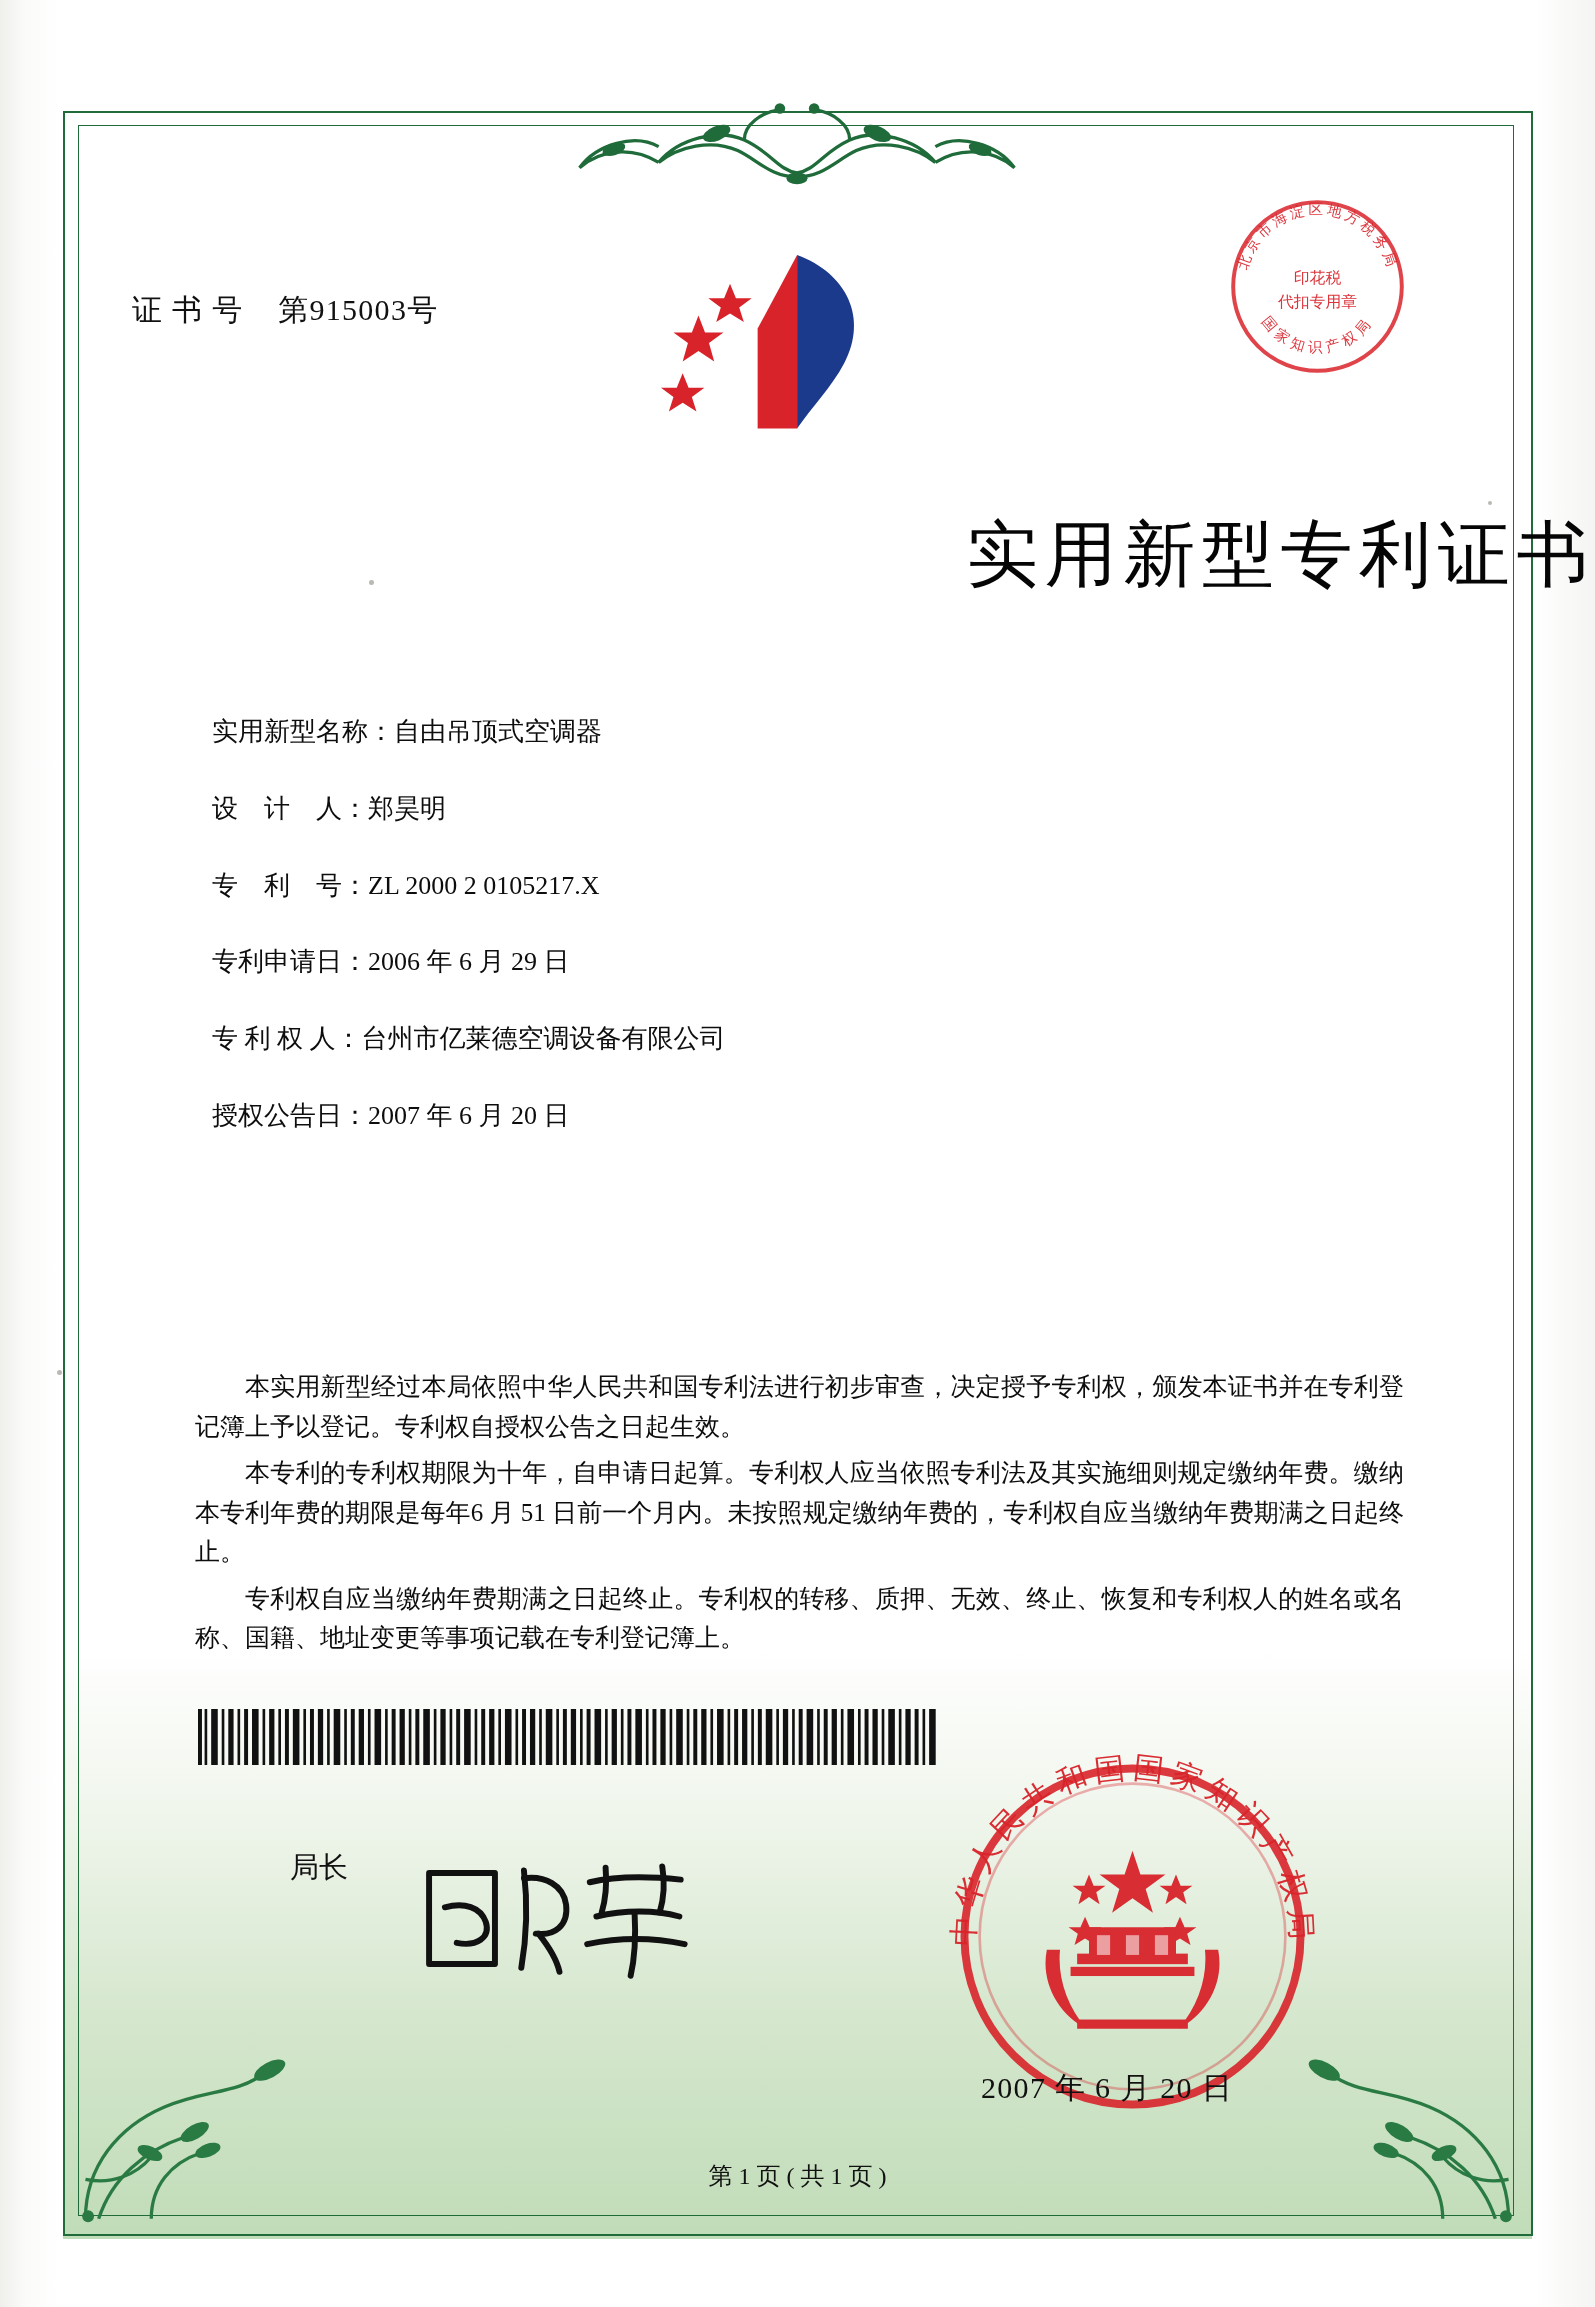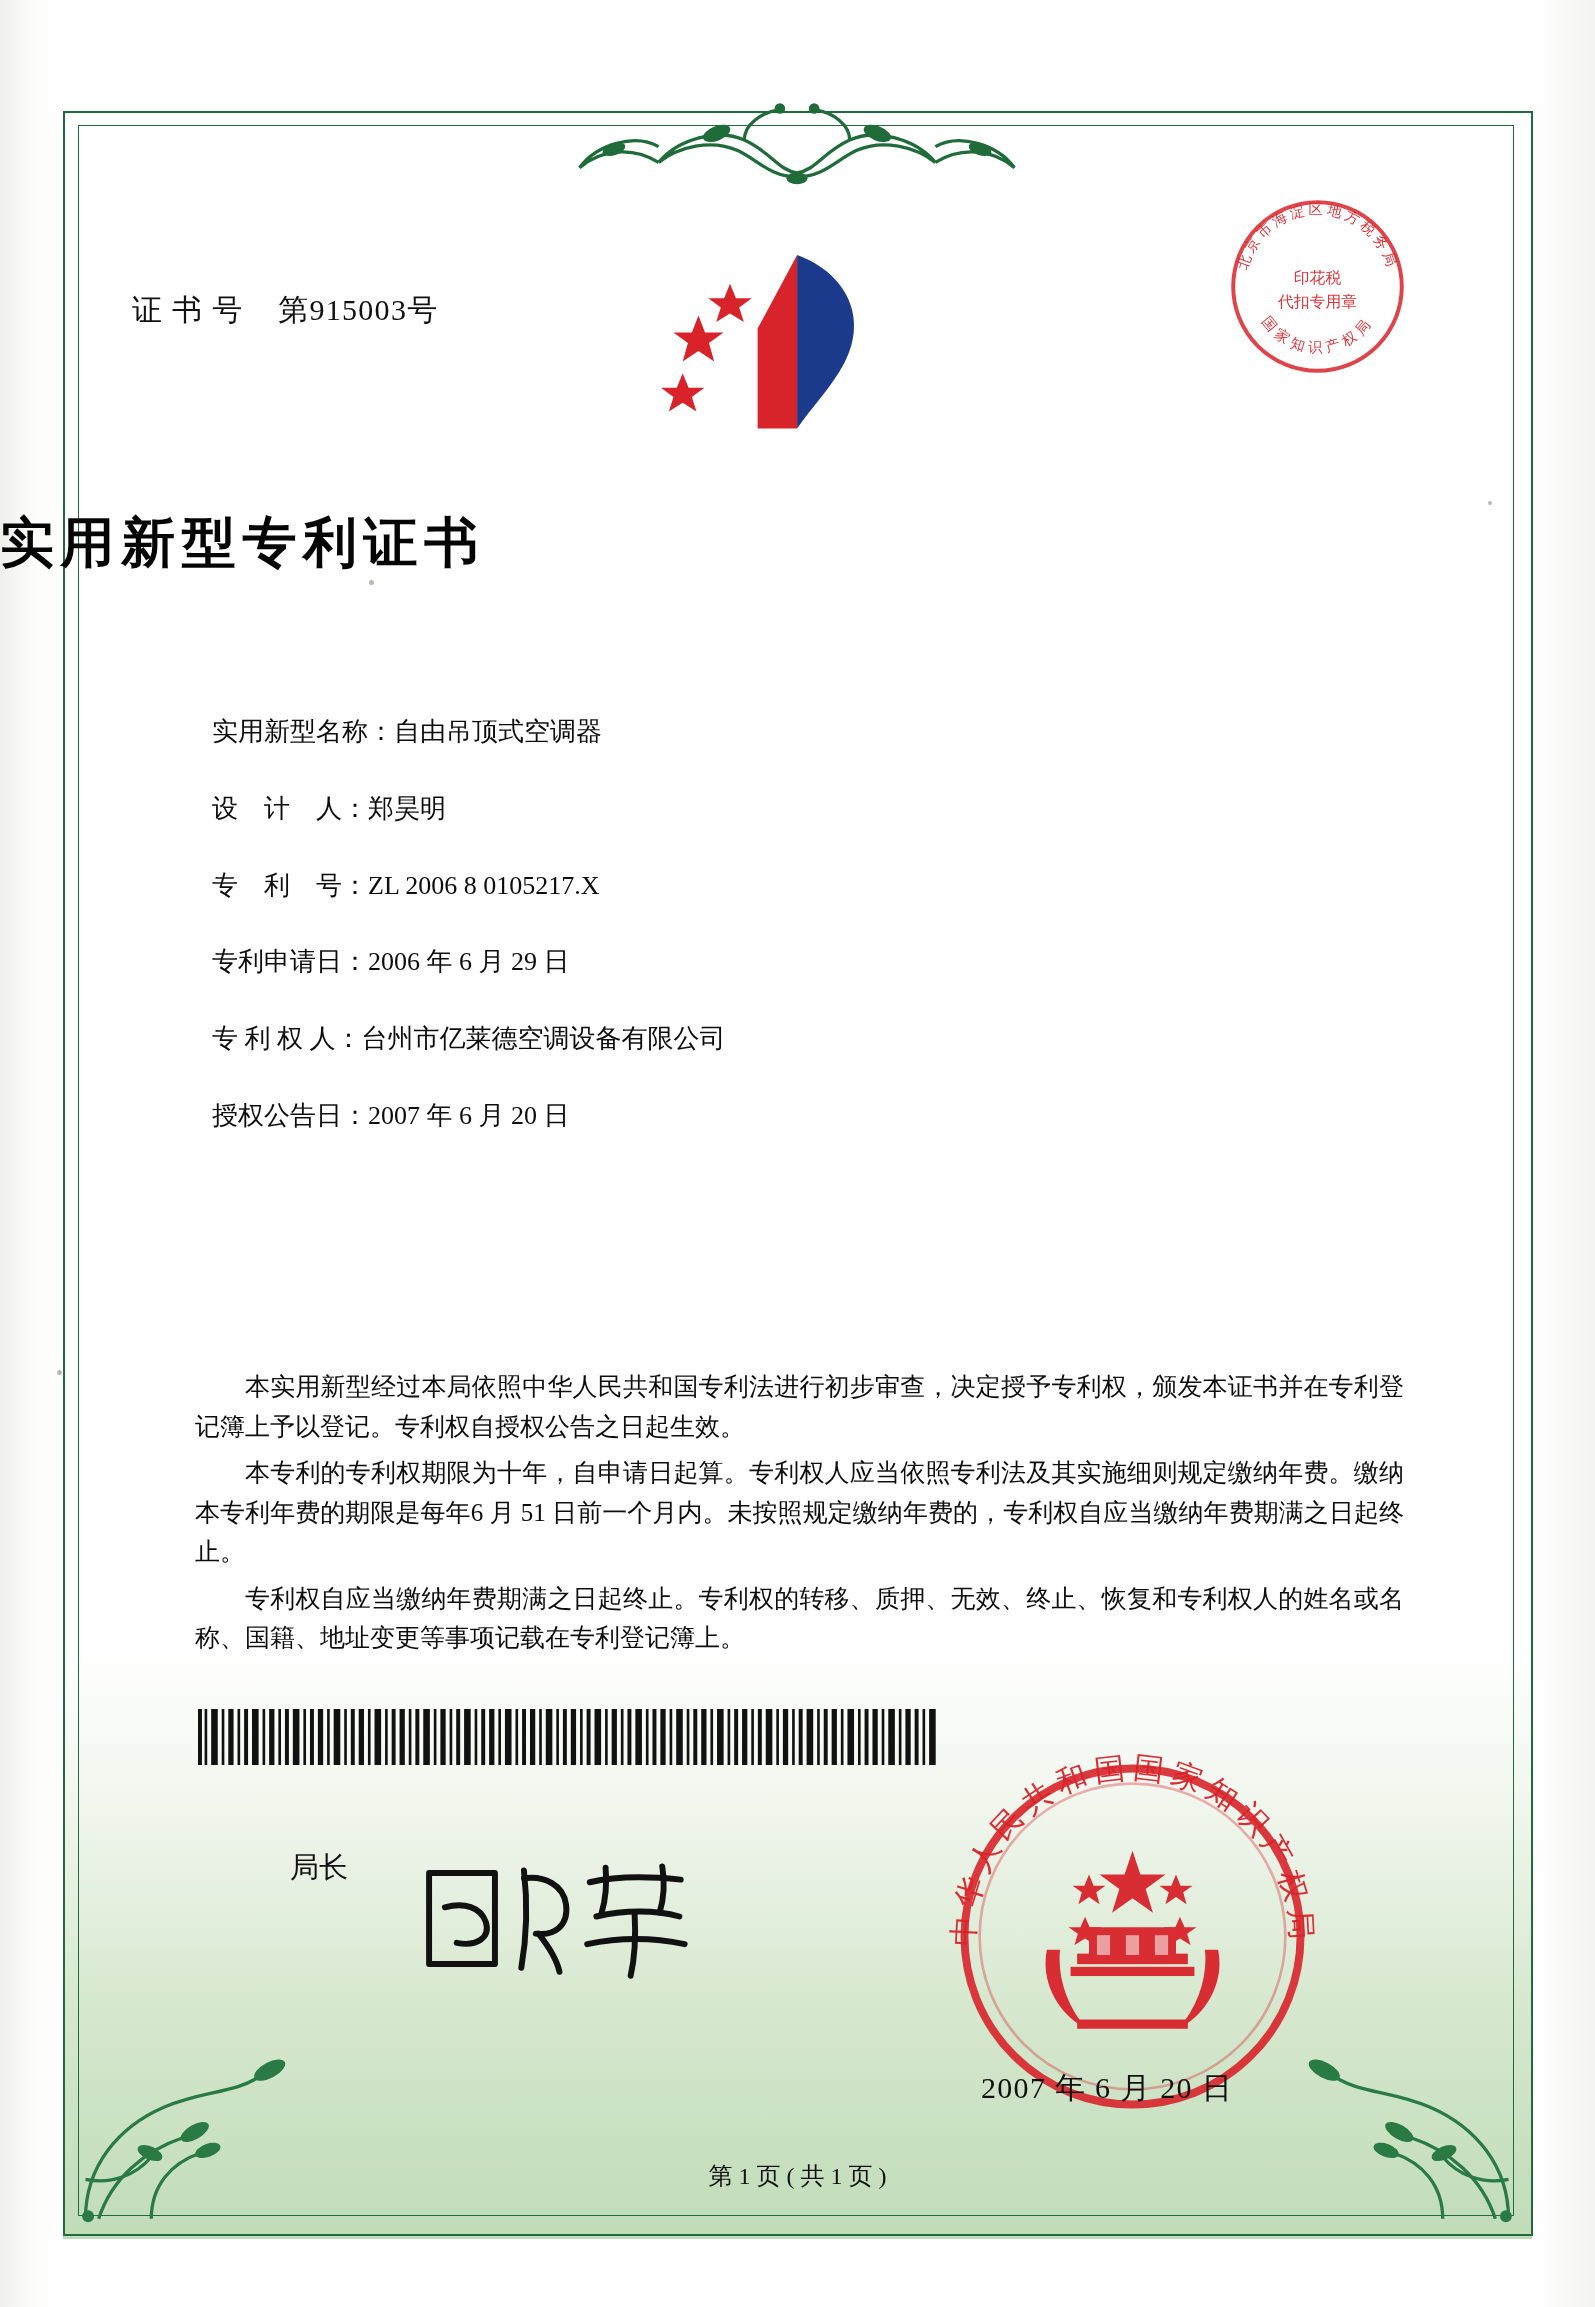--- a/index.html
+++ b/index.html
@@ -82,24 +82,24 @@
     left: 1222px;
     top: 191px;
     width: 191px;
     height: 191px;
   }
   .title {
     position: absolute;
     left: 0;
     top: 507px;
     width: 1595px;
-    text-align: left;
+    text-align: right;
     font-family: "DejaVu Serif", "Liberation Serif", serif;
-    font-weight: bold;
-    font-size: 54px;
+    font-weight: normal;
+    font-size: 72px;
     letter-spacing: 6.6px;
     color: #050505;
   }
 
   
   .fields {
     position: absolute;
     left: 212px;
     top: 715px;
     width: 1205px;
@@ -302,21 +302,21 @@
   <div class="title">实用新型专利证书</div>
 
   <div class="fields">
     <div class="field-row">
       <span class="field-label">实用新型名称：</span><span class="field-value">自由吊顶式空调器</span>
     </div>
     <div class="field-row">
       <span class="field-label">设　计　人：</span><span class="field-value">郑昊明</span>
     </div>
     <div class="field-row">
-      <span class="field-label">专　利　号：</span><span class="field-value">ZL 2006 8 0105217.X</span>
+      <span class="field-label">专　利　号：</span><span class="field-value">ZL 2000 2 0105217.X</span>
     </div>
     <div class="field-row">
       <span class="field-label">专利申请日：</span><span class="field-value">2006 年 6 月 29 日</span>
     </div>
     <div class="field-row">
       <span class="field-label">专 利 权 人：</span><span class="field-value">台州市亿莱德空调设备有限公司</span>
     </div>
     <div class="field-row">
       <span class="field-label">授权公告日：</span><span class="field-value">2007 年 6 月 20 日</span>
     </div>

